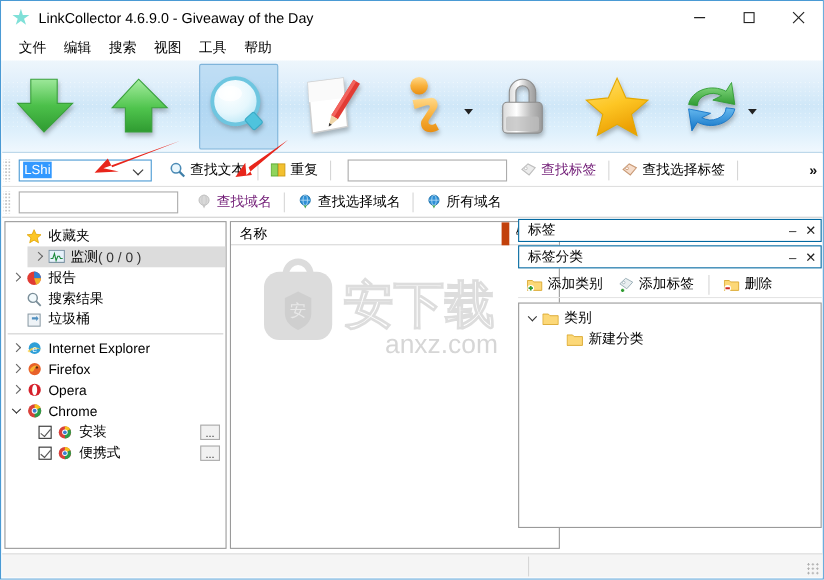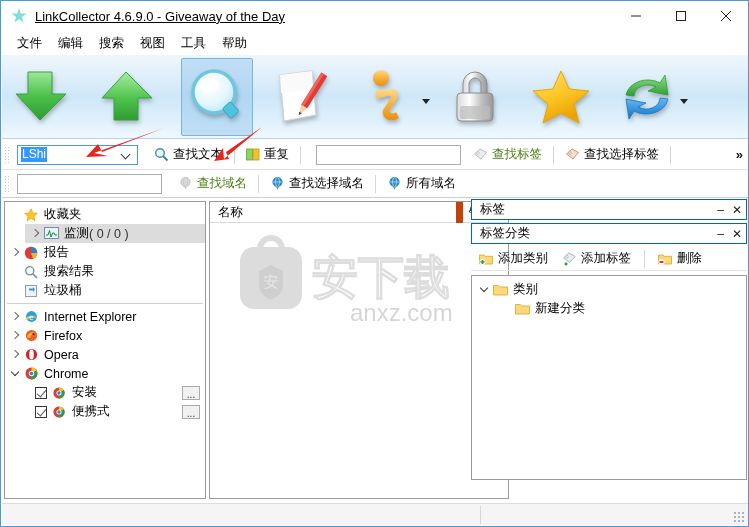--- a/index.html
+++ b/index.html
@@ -29,21 +29,20 @@
     position: relative; flex: none;
   }
   .star-shape {
     width: 16px; height: 16px;
     background: #7fe0d8;
     clip-path: polygon(50% 0%, 61% 35%, 98% 35%, 68% 57%, 79% 91%, 50% 70%, 21% 91%, 32% 57%, 2% 35%, 39% 35%);
   }
   .title-text {
     font-size: 13px; color: #000; white-space: nowrap;
     font-family: "Liberation Sans", sans-serif;
-    text-decoration: underline;
   }
   .win-buttons { margin-left: auto; display: flex; height: 30px; }
   .win-btn {
     width: 45px; height: 30px; display: flex; align-items: center; justify-content: center;
     font-size: 13px; color: #222; background: transparent;
   }
   .win-btn svg { display:block; }
 
   
   .menubar {
@@ -116,21 +115,21 @@
   .txtbox {
     height: 20px; border: 1px solid #acacac; background: #fff; flex: none;
   }
   .txtbox.t1 { width: 145px; margin-left: 10px; }
   .txtbox.t2 { width: 145px; margin-left: 4px; }
 
   .tbtn {
     display: flex; align-items: center; gap: 4px; height: 22px;
     padding: 0 6px; font-size: 12.5px; color: #000; white-space: nowrap; flex: none;
   }
-  .tbtn.disabled { color: #4d7c0f; }
+  .tbtn.disabled { color: #701a75; }
   .tbtn .lbl { line-height: 1; }
   .vsep { width: 1px; height: 18px; background: #d6d6d6; margin: 0 5px; flex: none; }
   .chevrons {
     margin-left: auto; margin-right: 6px; font-size: 13px; font-weight: bold; color: #111;
     letter-spacing: -1px; flex: none;
   }
 
   
   .leftpanel {
     position: absolute; left: 3px; top: 200px; width: 202px; height: 298px;

